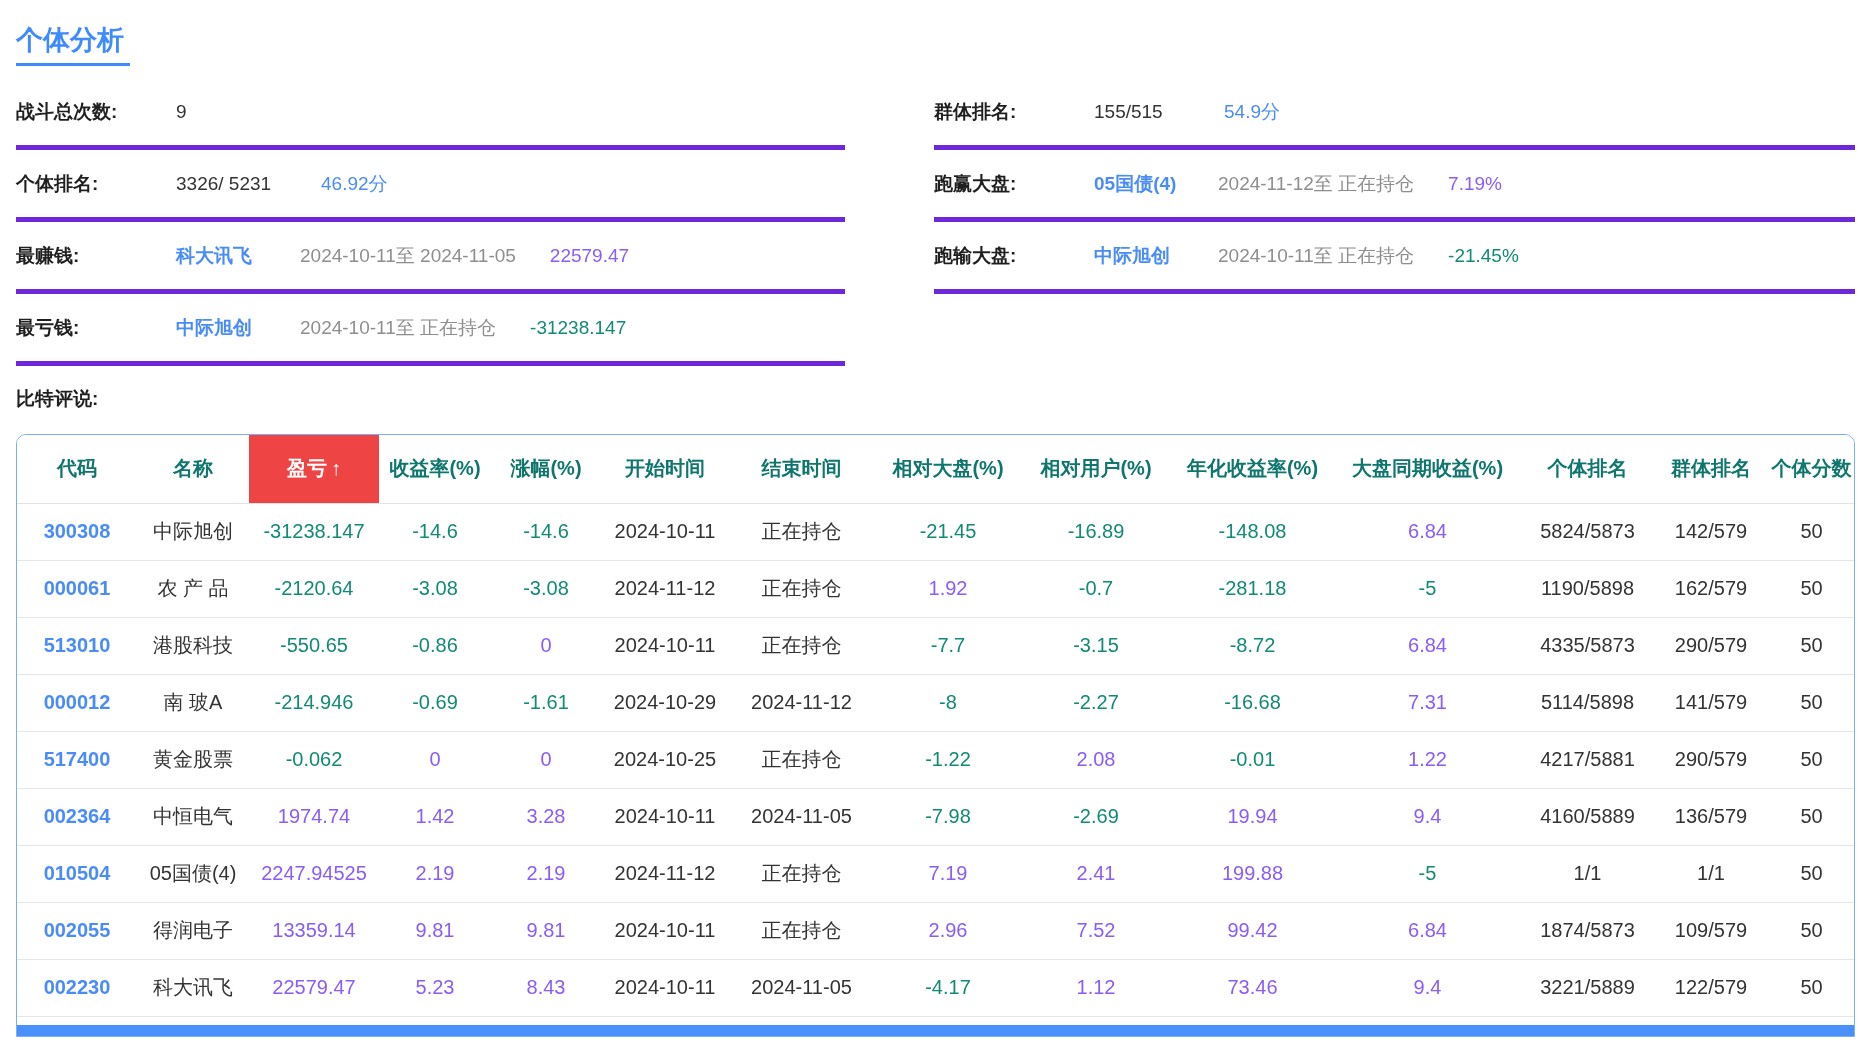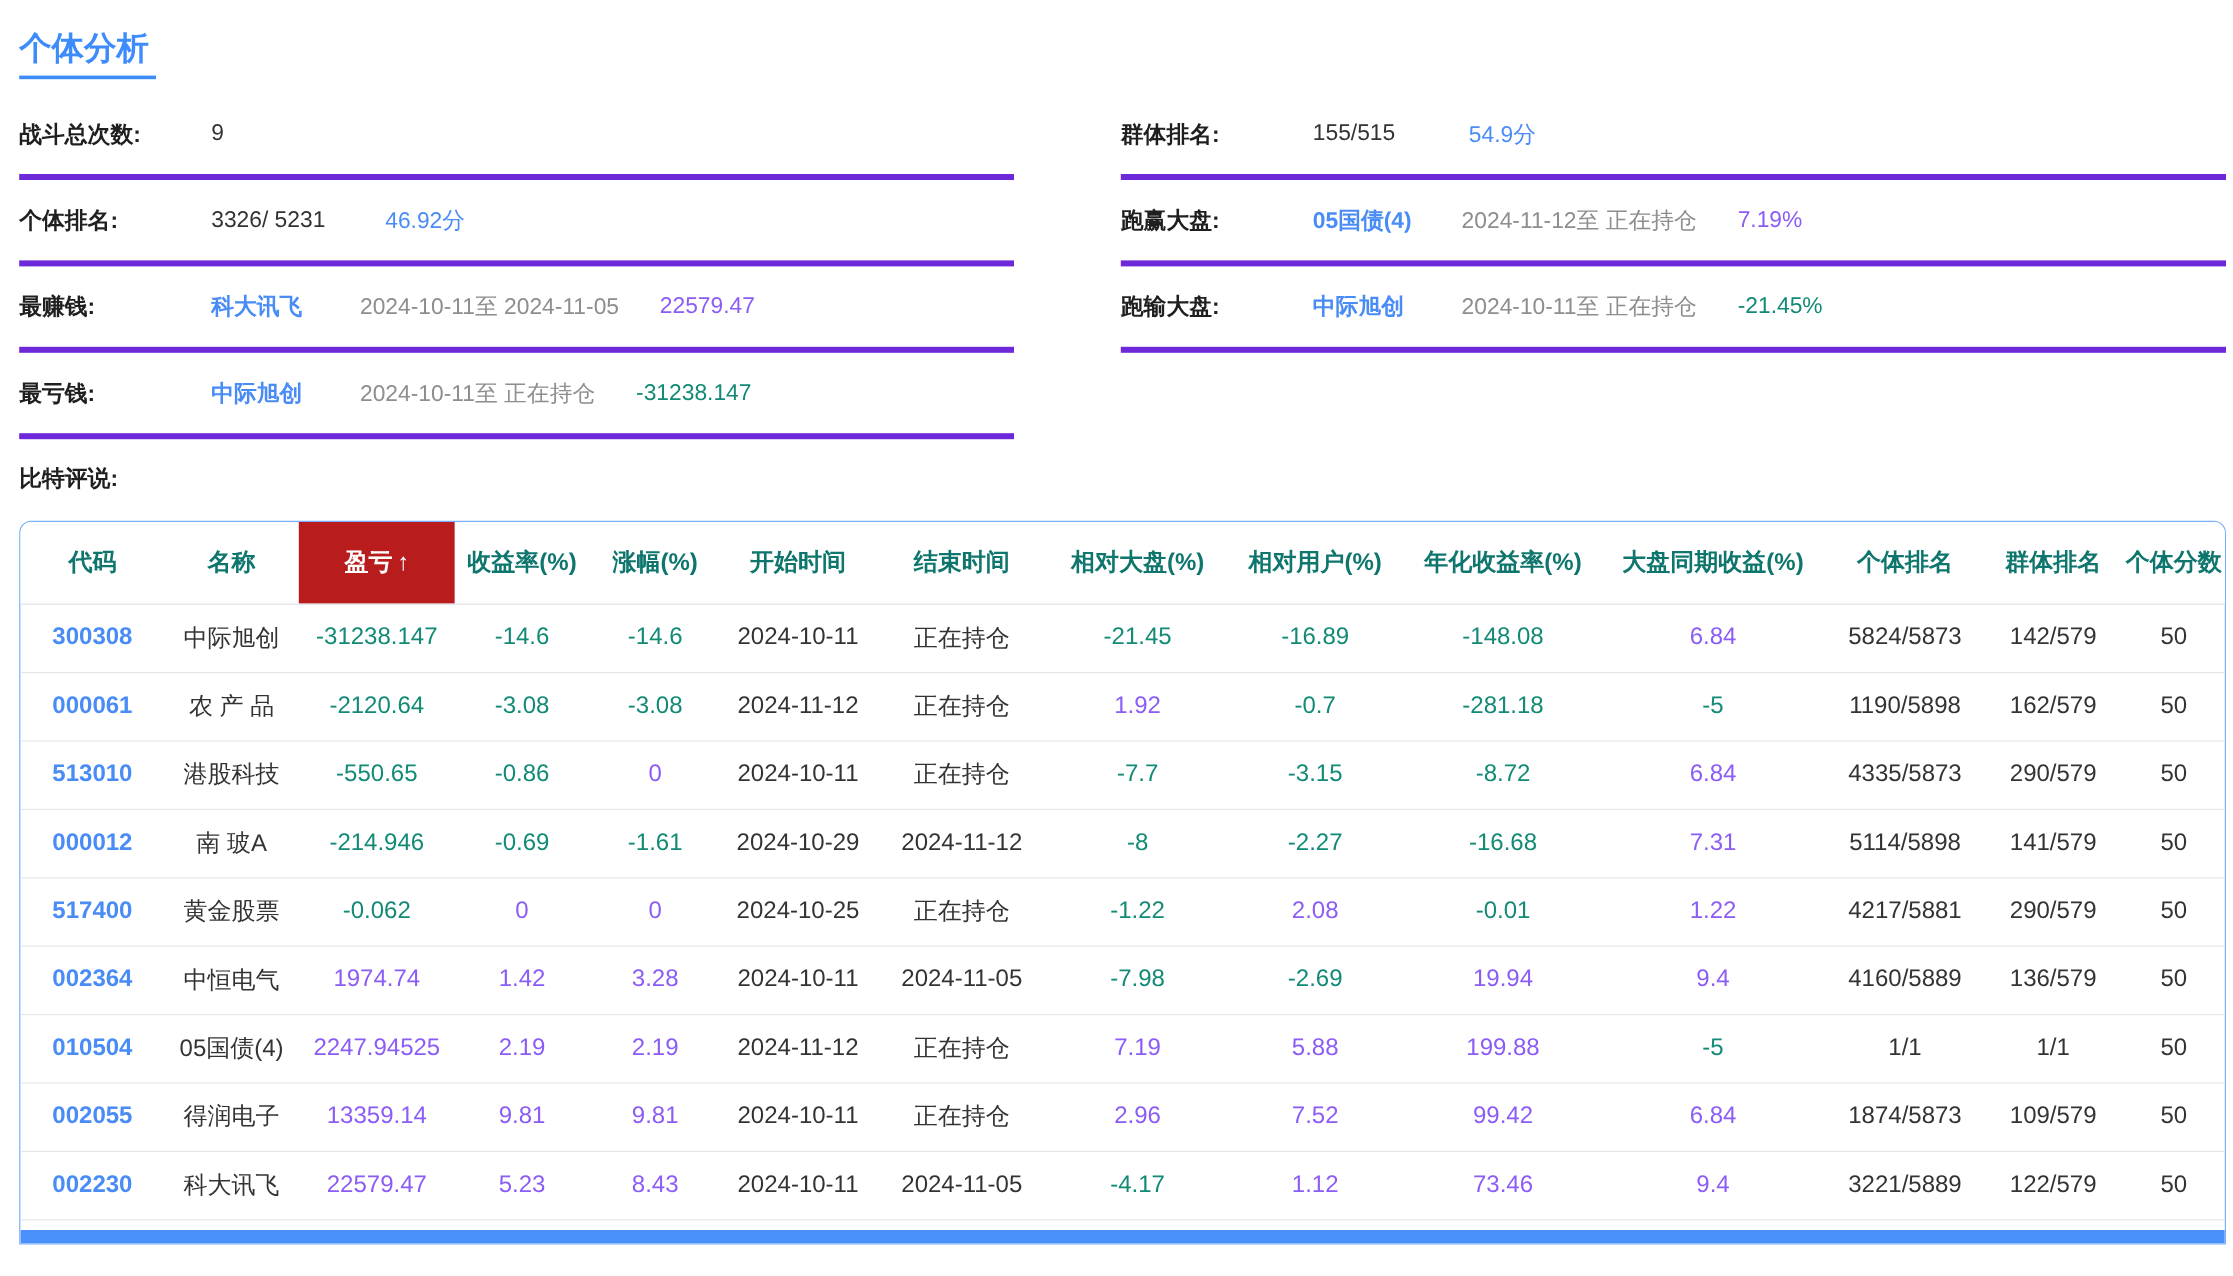--- a/index.html
+++ b/index.html
@@ -49,21 +49,21 @@
     margin-top:22px; width:1839px;
     border:1px solid #7aaefc; border-radius:10px 10px 0 0;
     overflow:hidden;
   }
   table { border-collapse:collapse; table-layout:fixed; width:100%; }
   thead th {
     height:68px; font-size:20px; font-weight:bold; color:#0f766e;
     text-align:center; vertical-align:middle;
     border-bottom:1px solid #dfe3e8; background:#fff; padding:0;
   }
-  thead th.sorted { background:#b91c1c; color:#fff; }
+  thead th.sorted { background:#ef4444; color:#fff; }
   thead th .arrow { margin-left:4px; font-weight:bold; }
   tbody td {
     height:57px; font-size:20px; text-align:center; vertical-align:middle;
     border-bottom:1px solid #e3e7ec; padding:0; white-space:nowrap; overflow:hidden;
   }
   .footer-bar { height:11px; background:#4a90fb; margin-top:8px; }
 </style>
 </head>
 <body>
 
@@ -247,21 +247,21 @@
           </tr>
           <tr>
             <td class="c-code">010504</td>
             <td class="c-name">05国债(4)</td>
             <td class="c-red">2247.94525</td>
             <td class="c-red">2.19</td>
             <td class="c-red">2.19</td>
             <td class="c-black">2024-11-12</td>
             <td class="c-black">正在持仓</td>
             <td class="c-red">7.19</td>
-            <td class="c-red">5.88</td>
+            <td class="c-red">2.41</td>
             <td class="c-red">199.88</td>
             <td class="c-green">-5</td>
             <td class="c-black">1/1</td>
             <td class="c-black">1/1</td>
             <td class="c-black">50</td>
           </tr>
           <tr>
             <td class="c-code">002055</td>
             <td class="c-name">得润电子</td>
             <td class="c-red">13359.14</td>

